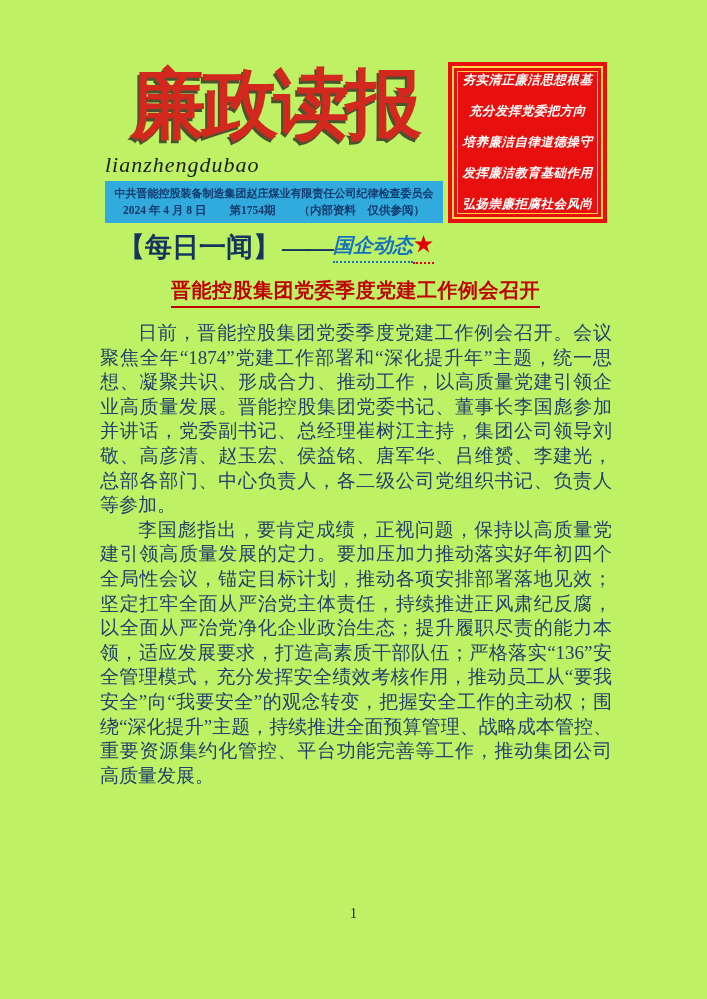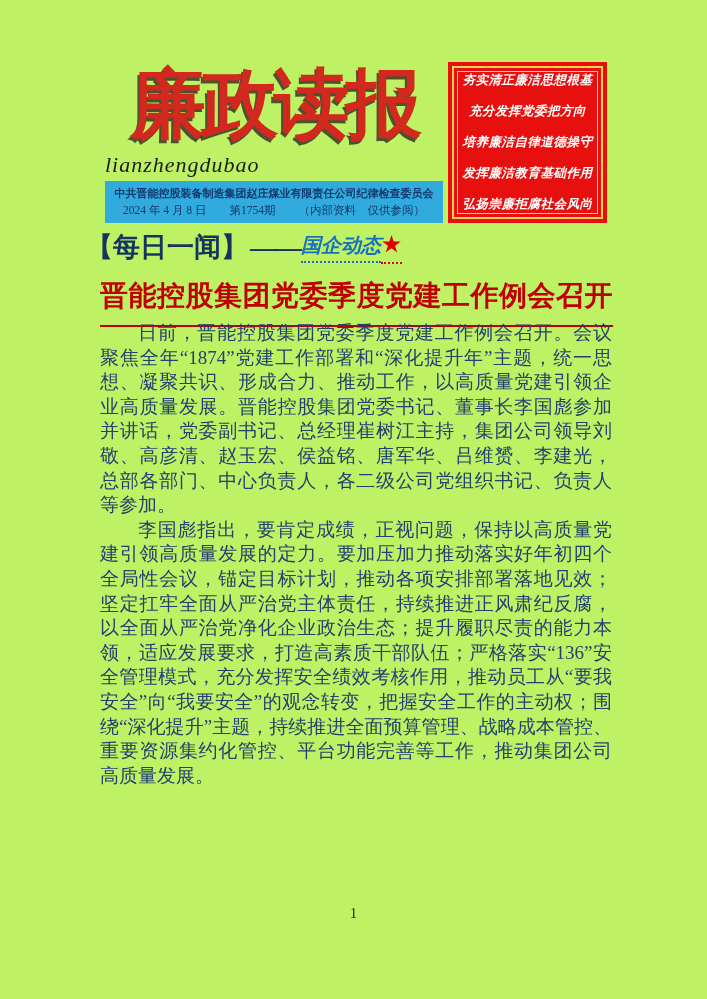--- a/index.html
+++ b/index.html
@@ -21,21 +21,21 @@
   .paper-pinyin {
     position:absolute; left:0; top:90px; width:338px; 
     font-style:italic; font-size:22px; color:#1c1c1c; letter-spacing:1px;
   }
   .info-band {
     position:absolute; left:0; bottom:0; width:338px; height:42px;
     background:#31aade; display:flex; flex-direction:column;
     justify-content:center; align-items:center; gap:2px;
   }
   .info-line1 { font-size:11px; font-weight:bold; color:#13386b; white-space:nowrap; }
-  .info-line2 { font-size:11.5px; font-weight:normal; color:#13386b; white-space:nowrap; }
+  .info-line2 { font-size:11.5px; font-weight:bold; color:#13386b; white-space:nowrap; }
 
   
   .slogan-box { position:absolute; right:0; top:0; width:159px; height:161px; background:#e8100e; }
   .slogan-frame  { position:absolute; left:4px; top:4px; right:4px; bottom:4px; border:2px solid #ffd24a; }
   .slogan-frame2 { position:absolute; left:9px; top:9px; right:9px; bottom:9px; border:1px solid #ffd24a; }
   .slogan-lines {
     position:absolute; left:10px; top:10px; right:10px; bottom:10px;
     display:flex; flex-direction:column; justify-content:space-between;
   }
   .slogan-line {
@@ -43,38 +43,38 @@
     text-align:center; white-space:nowrap; letter-spacing:0.5px;
   }
 
   
   .section-header {
     position:absolute; top:229px; left:86px; display:flex; align-items:center;
     white-space:nowrap;
   }
   .sh-bracket {
     font-family:"Liberation Sans","DejaVu Sans",sans-serif;
-    font-size:27px; font-weight:900; color:#14335f; letter-spacing:0;
+    font-size:27px; font-weight:900; color:#14335f; letter-spacing:0;margin-left:32px;
   }
   .sh-dash { font-size:27px; font-weight:900; color:#14335f; letter-spacing:-2px; margin:0 1px 0 2px; }
   .sh-script {
     font-size:20px; font-weight:bold; font-style:italic; color:#1670c0;
     border-bottom:2px dotted #1670c0; padding-bottom:2px;
   }
   .sh-star {
     font-size:21px; color:#e00000; font-style:normal;
     border-bottom:2px dotted #e00000; padding-bottom:4px;
   }
 
   
   .headline-wrap { position:absolute; top:277px; left:100px; width:511px; text-align:center; }
   .headline {
     display:inline-block; font-family:"Liberation Sans","DejaVu Sans",sans-serif;
-    font-size:28px; font-weight:900; color:#c00000; letter-spacing:0.5px;
-    border-bottom:2px solid #c00000; padding-bottom:10px; white-space:nowrap;
+    font-size:20px; font-weight:900; color:#c00000; letter-spacing:0.5px;
+    border-bottom:2px solid #c00000; padding-bottom:2px; white-space:nowrap;
   }
 
   
   .article-body { position:absolute; top:321px; left:100px; width:512px; }
   .article-body p {
     margin:0; font-size:19px; line-height:24.6px; color:#22416f;
     text-align:justify; text-indent:2em;
     font-family:"Liberation Serif","DejaVu Serif",serif;
   }
 

